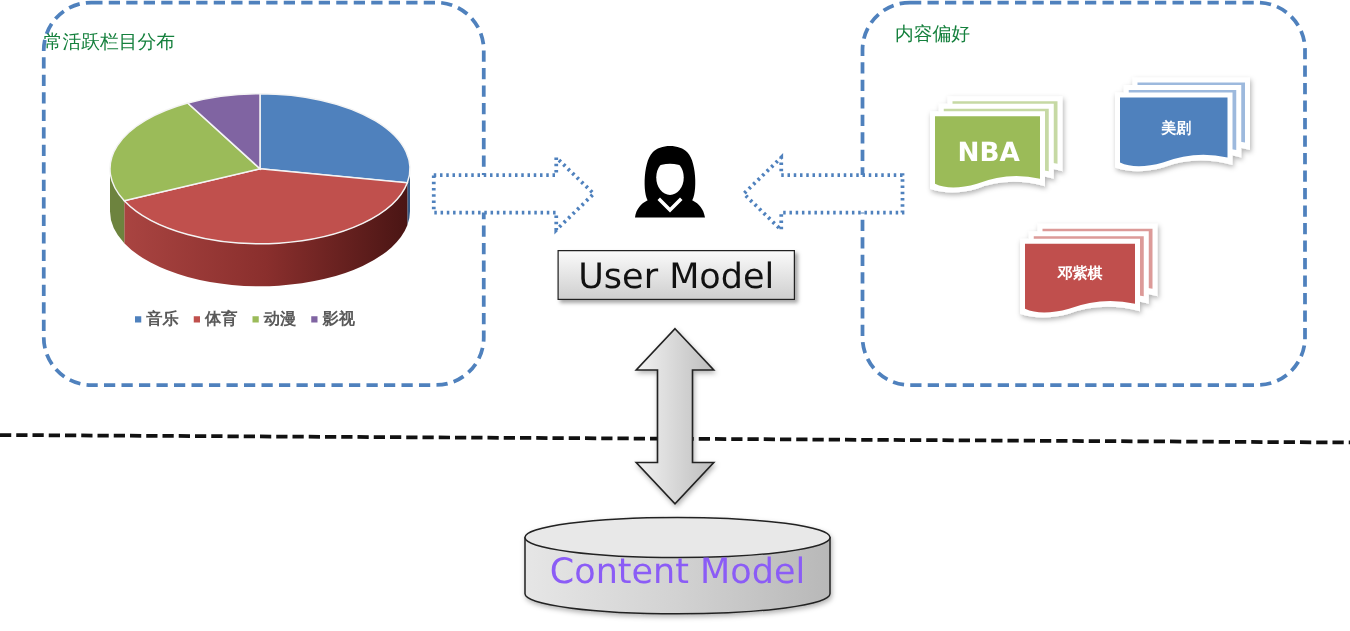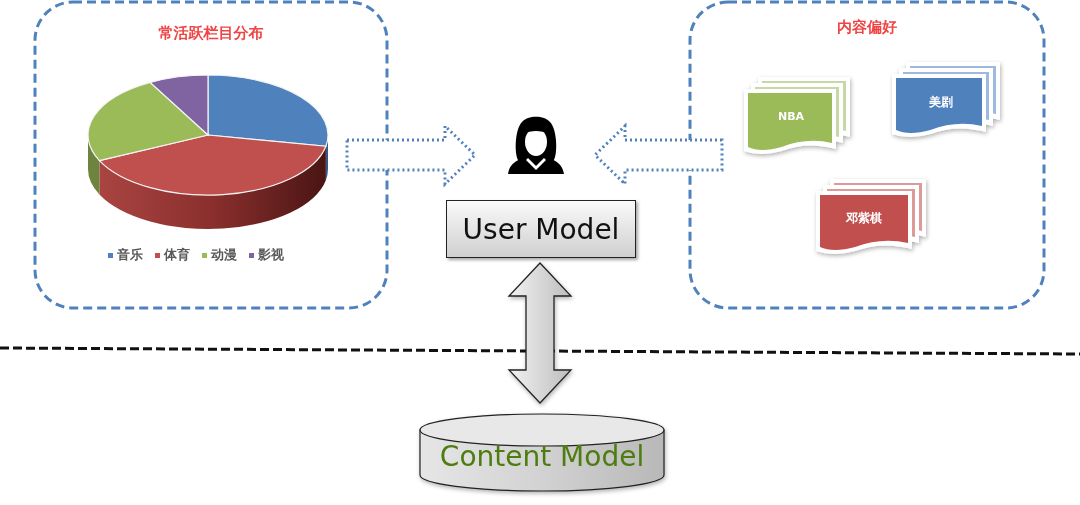--- a/index.html
+++ b/index.html
@@ -1,25 +1,25 @@
 <!DOCTYPE html>
 <html><head>
 <meta charset="utf-8">
 <style>
   html,body{margin:0;padding:0;background:#fff;}
   body{width:1080px;height:505px;position:relative;overflow:hidden;font-family:"DejaVu Sans",sans-serif;}
   svg{position:absolute;left:0;top:0;}
-  .panel-title{position:absolute;font-weight:bold;font-size:15px;color:#ef4444;text-align:center;}
+  .panel-title{position:absolute;font-weight:normal;font-size:15px;color:#15803d;text-align:left;}
   .legend{position:absolute;left:108px;top:246px;display:flex;gap:12px;font-size:13px;font-weight:bold;color:#595959;justify-content:space-between;}
   .legend-item{display:flex;align-items:center;gap:4px;}
   .sw{width:5px;height:5px;display:inline-block;}
-  .model-box{position:absolute;left:446px;top:200px;width:190px;height:58px;border:1px solid #222;
+  .model-box{position:absolute;left:446px;top:200px;width:190px;height:40px;border:1px solid #222;
     background:linear-gradient(#fafafa,#cfcfcf);box-shadow:2px 2px 3px rgba(0,0,0,.35);
     display:flex;align-items:center;justify-content:center;font-size:28px;color:#111;box-sizing:border-box;}
-  .cyl-label{position:absolute;left:420px;top:440px;width:244px;text-align:center;font-size:28px;color:#4d7c0f;}
+  .cyl-label{position:absolute;left:420px;top:440px;width:244px;text-align:center;font-size:28px;color:#8b5cf6;}
   .card-text{position:absolute;font-weight:bold;color:#fff;text-align:center;}
 </style>
 </head>
 <body>
 
 <svg width="1080" height="505">
   <defs>
     <linearGradient id="arrowGrad" x1="0" y1="0" x2="1" y2="0">
       <stop offset="0" stop-color="#f2f2f2"></stop>
         <stop offset="1" stop-color="#bdbdbd"></stop>
@@ -94,21 +94,21 @@
         <path d="M834,183 L922,183 L922,231 Q895.6,225 869.2,235 Q847.2,241 834,235 Z" fill="#dc9a98"></path>
         <path d="M823,185 L919,185 L919,243 Q888.6,235 862.2,245 Q840.2,251 823,245 Z" fill="#fff"></path>
         <path d="M827,189 L915,189 L915,237 Q888.6,231 862.2,241 Q840.2,247 827,241 Z" fill="#dc9a98"></path>
         <path d="M816,191 L912,191 L912,249 Q881.6,241 855.2,251 Q833.2,257 816,251 Z" fill="#fff"></path>
         <path d="M820,195 L908,195 L908,243 Q881.6,237 855.2,247 Q833.2,253 820,247 Z" fill="#c0504d"></path>
       </g>
     </g>
 </svg>
 
 <div class="panel-title" style="left:35px;top:24px;width:352px;">常活跃栏目分布</div>
-<div class="panel-title" style="left:690px;top:18px;width:354px;">内容偏好</div>
+<div class="panel-title" style="left:716px;top:18px;width:354px;">内容偏好</div>
 
 <div class="legend">
   <div class="legend-item">
       <span class="sw" style="background:#4f81bd"></span>
       <span>音乐</span>
     </div>
   <div class="legend-item">
       <span class="sw" style="background:#c0504d"></span>
       <span>体育</span>
     </div>
@@ -118,15 +118,15 @@
     </div>
   <div class="legend-item">
       <span class="sw" style="background:#8064a2"></span>
       <span>影视</span>
     </div>
 </div>
 
 <div class="model-box">User Model</div>
 <div class="cyl-label">Content Model</div>
 
-<div class="card-text" style="left:750px;top:110px;width:82px;font-size:11px;">NBA</div>
+<div class="card-text" style="left:750px;top:110px;width:82px;font-size:21px;">NBA</div>
 <div class="card-text" style="left:899px;top:94px;width:84px;font-size:12px;">美剧</div>
 <div class="card-text" style="left:820px;top:210px;width:88px;font-size:12px;">邓紫棋</div>
 
 </body></html>

